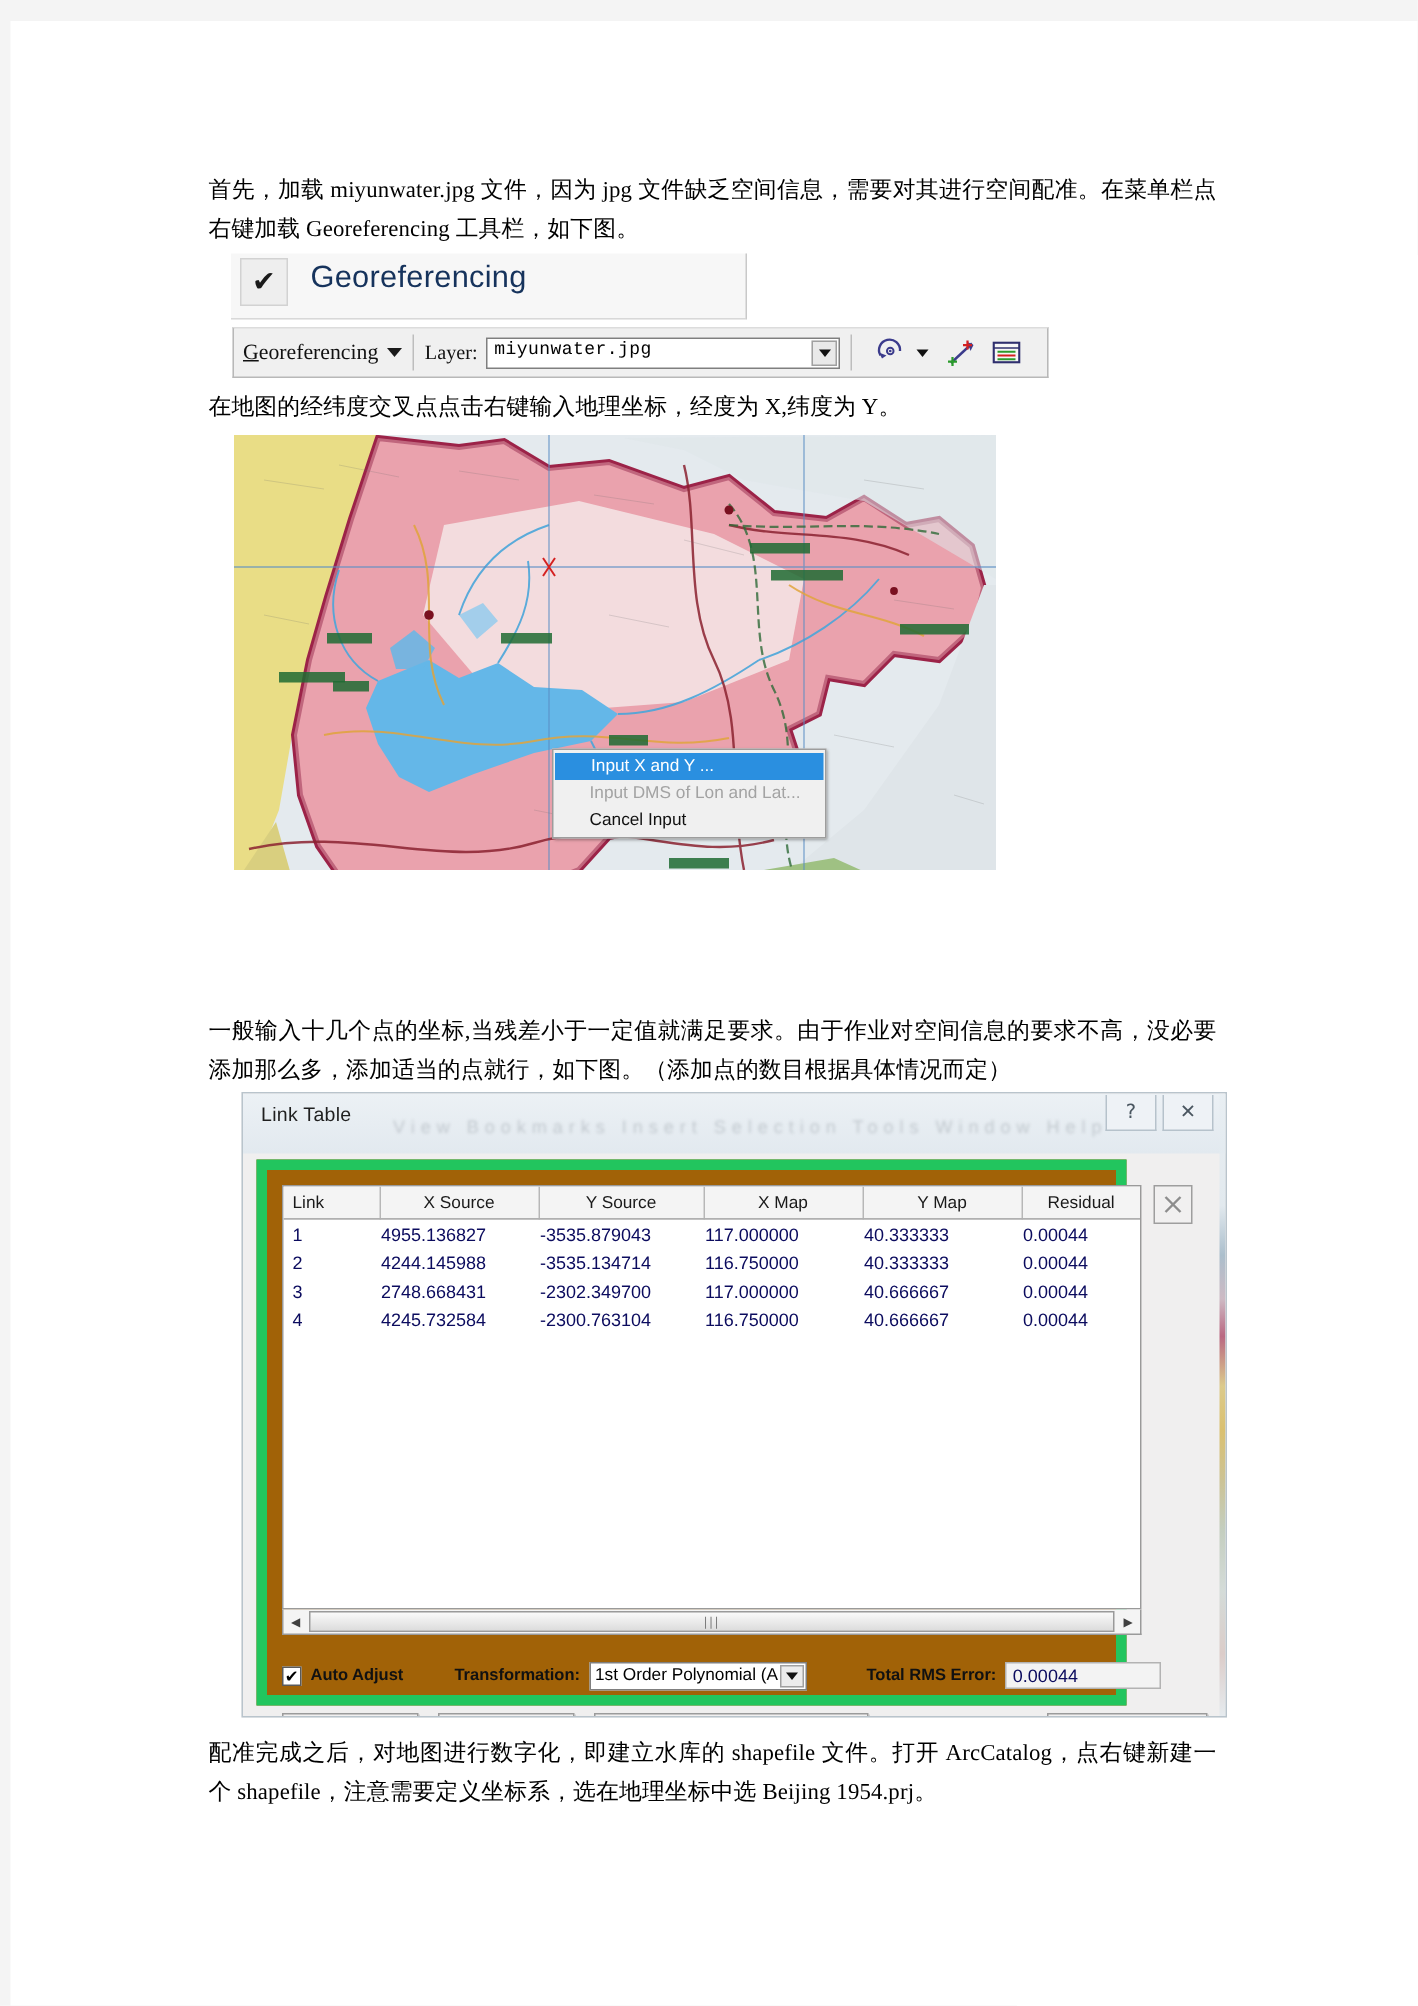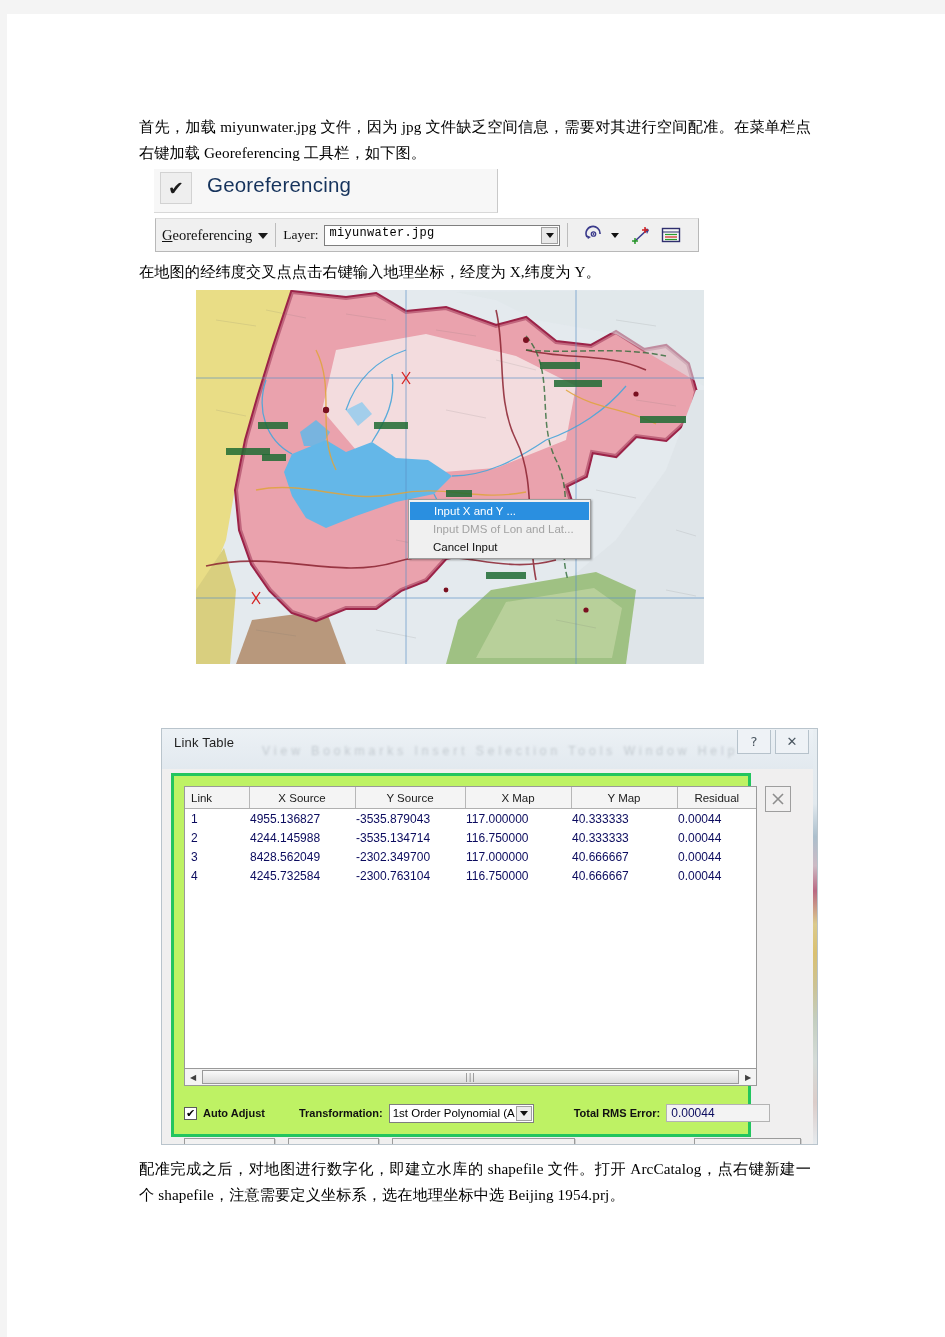--- a/index.html
+++ b/index.html
@@ -127,24 +127,23 @@
     border-right: 4px solid transparent;
     border-top: 5px solid #111;
     display: block;
   }
   .tb-icon { margin-left: 8px; display: flex; align-items: center; }
 
   
   #map-figure {
     position: absolute;
     left: 149px; top: 276px;
-    width: 508px; height: 374px;
+    width: 508px; height: 290px;
     overflow: hidden;
     background: #f9a8d4;
-    margin-left: 40px;
   }
   #map-canvas { position: absolute; inset: 0; }
 
   
   #map-context-menu {
     position: absolute;
     left: 212px; top: 209px;
     width: 183px;
     background: #f0f0f0;
     border: 1px solid #9d9d9d;
@@ -210,22 +209,22 @@
     font-size: 13px;
     color: #4a5660;
   }
   #ltw-help { right: 46px; }
   #ltw-close { right: 8px; }
 
   #ltw-body {
     position: absolute;
     left: 9px; top: 44px;
     width: 580px; height: 364px;
-    background: #bef264;
-    border: 3px solid #22c55e;
+    background: #a16207;
+    border: 7px solid #22c55e;
     box-sizing: border-box;
   }
 
   #lt-grid-wrap {
     position: absolute;
     left: 10px; top: 10px;
     width: 573px; height: 283px;
     background: #fff;
     border: 1px solid #9a9a9a;
     box-sizing: border-box;
@@ -526,20 +525,21 @@
       </g>
     </svg>
 
     <div id="map-context-menu">
       <div class="mi sel">Input X and Y ...</div>
       <div class="mi dis">Input DMS of Lon and Lat...</div>
       <div class="mi">Cancel Input</div>
     </div>
   </div>
 
+  <div class="para" style="top:661px;">一般输入十几个点的坐标,当残差小于一定值就满足要求。由于作业对空间信息的要求不高，没必要添加那么多，添加适当的点就行，如下图。（添加点的数目根据具体情况而定）</div>
 
   <div id="link-table-win">
     <div id="ltw-titlebar">
       <div id="ltw-ghost-menu">View Bookmarks Insert Selection Tools Window Help</div>
       <div id="ltw-title">Link Table</div>
       <div class="ltw-sysbtn" id="ltw-help">?</div>
       <div class="ltw-sysbtn" id="ltw-close">✕</div>
     </div>
 
     <div id="ltw-body">
@@ -576,21 +576,21 @@
             <tr>
               <td>2</td>
               <td>4244.145988</td>
               <td>-3535.134714</td>
               <td>116.750000</td>
               <td>40.333333</td>
               <td>0.00044</td>
             </tr>
             <tr>
               <td>3</td>
-              <td>8428.562049</td>
+              <td>2748.668431</td>
               <td>-2302.349700</td>
               <td>117.000000</td>
               <td>40.666667</td>
               <td>0.00044</td>
             </tr>
             <tr>
               <td>4</td>
               <td>4245.732584</td>
               <td>-2300.763104</td>
               <td>116.750000</td>

